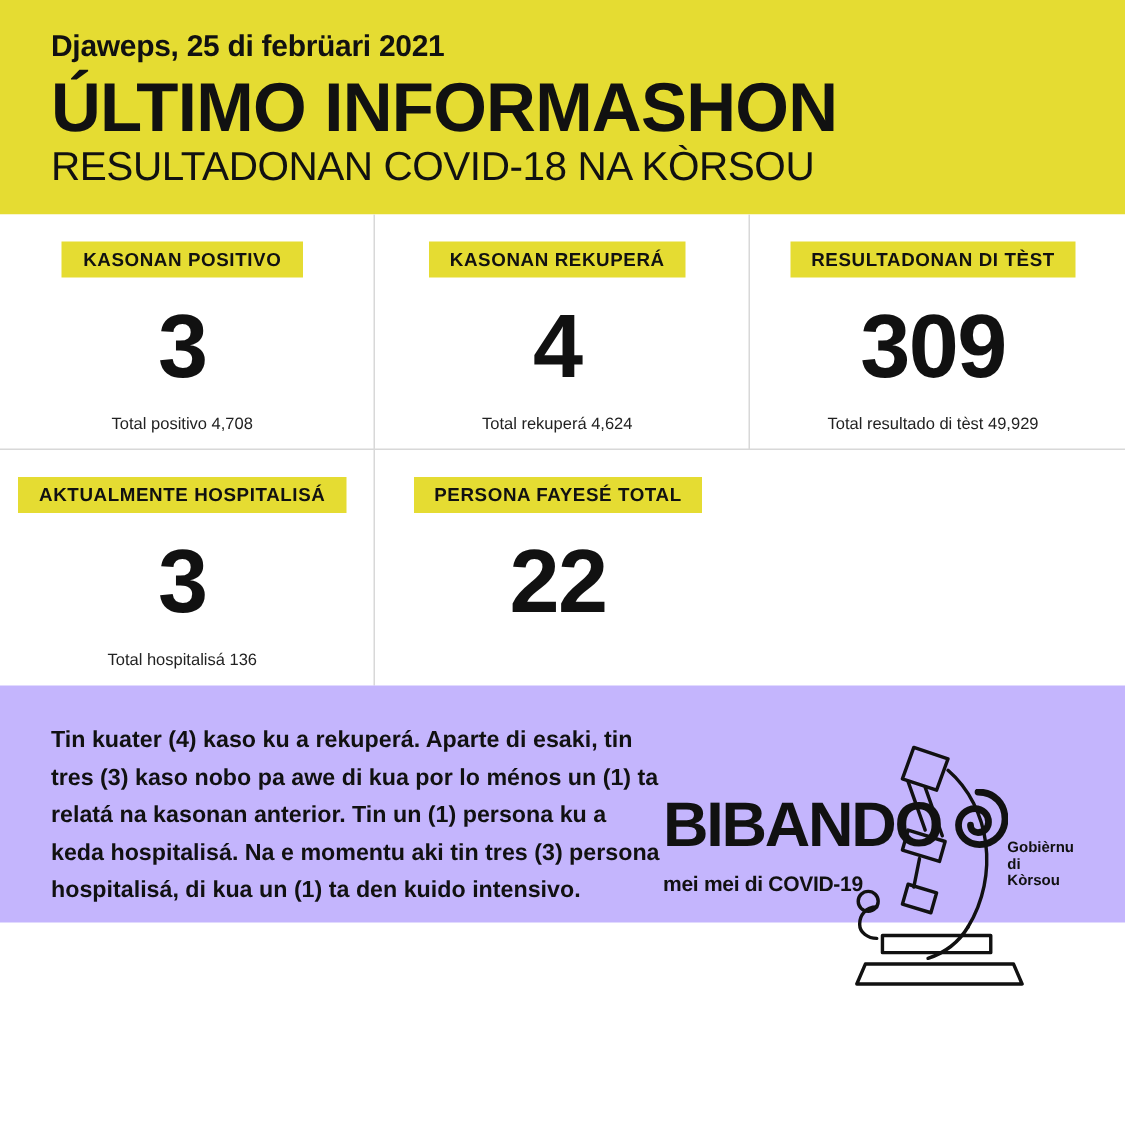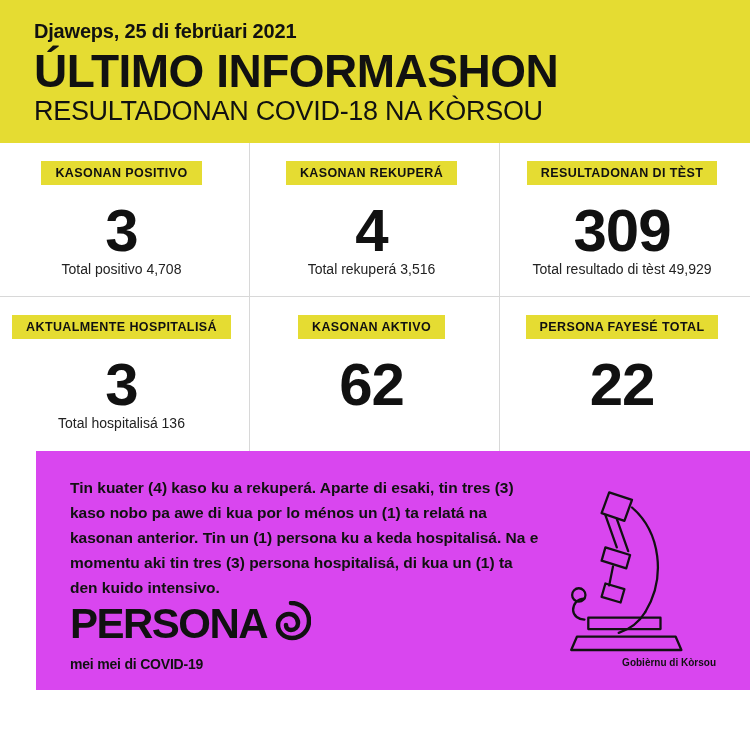--- a/index.html
+++ b/index.html
@@ -77,34 +77,34 @@
   }
   .cell .value {
     font-size: 60px;
     font-weight: bold;
     color: #111111;
     line-height: 1;
     margin-top: 16px;
     letter-spacing: -1px;
   }
   .cell .total {
-    font-size: 14px;
+    font-size: 11px;
     color: #222222;
+    margin-top: 16px;
     text-align: center;
   }
 
   
   .footer {
-    background: #d946ef;
+    background: #c4b5fd;
     flex: 1 1 auto;
     position: relative;
     padding: 24px 34px 0 34px;
     display: flex;
-    flex-direction: column;
-    margin-left: 36px;
+    flex-direction: row;
   }
   .note {
     font-size: 15.5px;
     line-height: 1.62;
     color: #111111;
     font-weight: bold;
     max-width: 470px;
   }
   .brandrow {
     margin-top: auto;
@@ -164,40 +164,35 @@
 
     <div class="cell">
       <div class="label">KASONAN POSITIVO</div>
       <div class="value">3</div>
       <div class="total">Total positivo 4,708</div>
     </div>
 
     <div class="cell">
       <div class="label">KASONAN REKUPERÁ</div>
       <div class="value">4</div>
-      <div class="total">Total rekuperá 3,516</div>
+      <div class="total">Total rekuperá 4,624</div>
     </div>
 
     <div class="cell last-col">
       <div class="label">RESULTADONAN DI TÈST</div>
       <div class="value">309</div>
       <div class="total">Total resultado di tèst 49,929</div>
     </div>
 
     <div class="cell last-row">
       <div class="label">AKTUALMENTE HOSPITALISÁ</div>
       <div class="value">3</div>
       <div class="total">Total hospitalisá 136</div>
     </div>
 
-    <div class="cell last-row">
-      <div class="label">KASONAN AKTIVO</div>
-      <div class="value">62</div>
-      <div class="total"></div>
-    </div>
 
     <div class="cell last-col last-row">
       <div class="label">PERSONA FAYESÉ TOTAL</div>
       <div class="value">22</div>
       <div class="total"></div>
     </div>
 
   </div>
 
   <div class="footer">
@@ -217,21 +212,21 @@
         <path d="M70 126 C62 126 58 132 58 138 C58 144 64 148 70 148"></path>
         <circle cx="64" cy="122" r="7"></circle>
       </g>
     </svg>
 
     <div class="note">Tin kuater (4) kaso ku a rekuperá. Aparte di esaki, tin tres (3) kaso nobo pa awe di kua por lo ménos un (1) ta relatá na kasonan anterior. Tin un (1) persona ku a keda hospitalisá. Na e momentu aki tin tres (3) persona hospitalisá, di kua un (1) ta den kuido intensivo.</div>
 
     <div class="brandrow">
       <div class="brandblock">
         <div class="brandname">
-          <span>PERSONA</span>
+          <span>BIBANDO</span>
           <span class="brand-mark">
             <svg width="40" height="40" viewBox="0 0 40 40">
               <path d="M20 2 C31 2 38 10 38 20 C38 29 31 37 21 37 C13 37 7 31 7 24 C7 18 12 13 18 13 C23 13 27 17 27 22 C27 26 24 29 20 29 C17 29 15 27 15 24" fill="none" stroke="#111111" stroke-width="4.5" stroke-linecap="round"></path>
             </svg>
           </span>
         </div>
         <div class="brandsub">mei mei di COVID-19</div>
       </div>
       <div class="gov">Gobièrnu di Kòrsou</div>
     </div>

